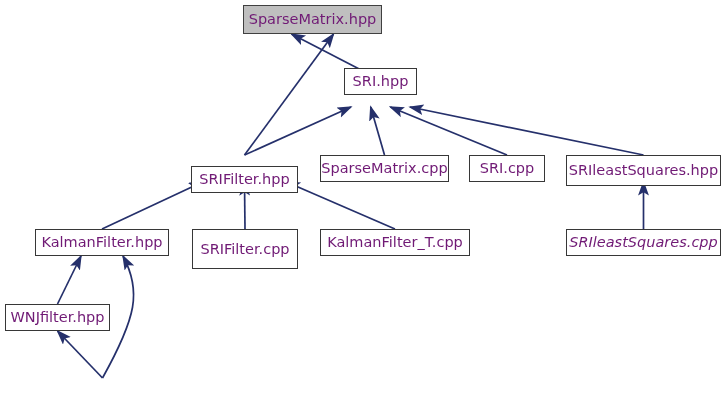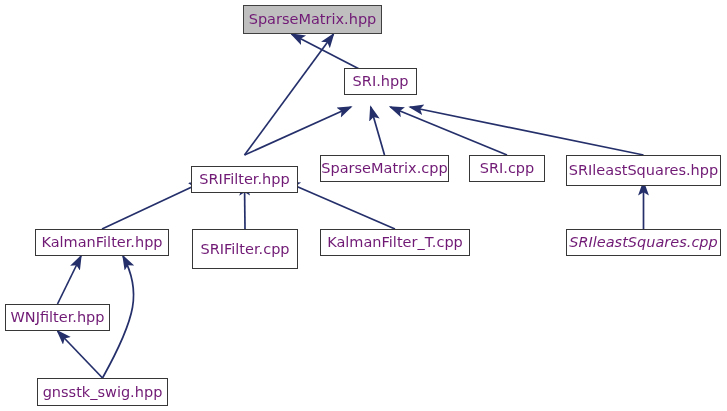--- a/index.html
+++ b/index.html
@@ -114,17 +114,14 @@
   </div>
 
   <div class="node-box" style="left:566px;top:229px;width:155px;height:27px;font-style:italic;">
     <span class="node-label">SRIleastSquares.cpp</span>
   </div>
 
   <div class="node-box" style="left:5px;top:304px;width:105px;height:27px;">
     <span class="node-label">WNJfilter.hpp</span>
   </div>
 
-  <div class="node-box" style="left:37px;top:378px;width:131px;height:28px;">
-    <span class="node-label">gnsstk_swig.hpp</span>
-  </div>
 
 </div>
 
 </body></html>

